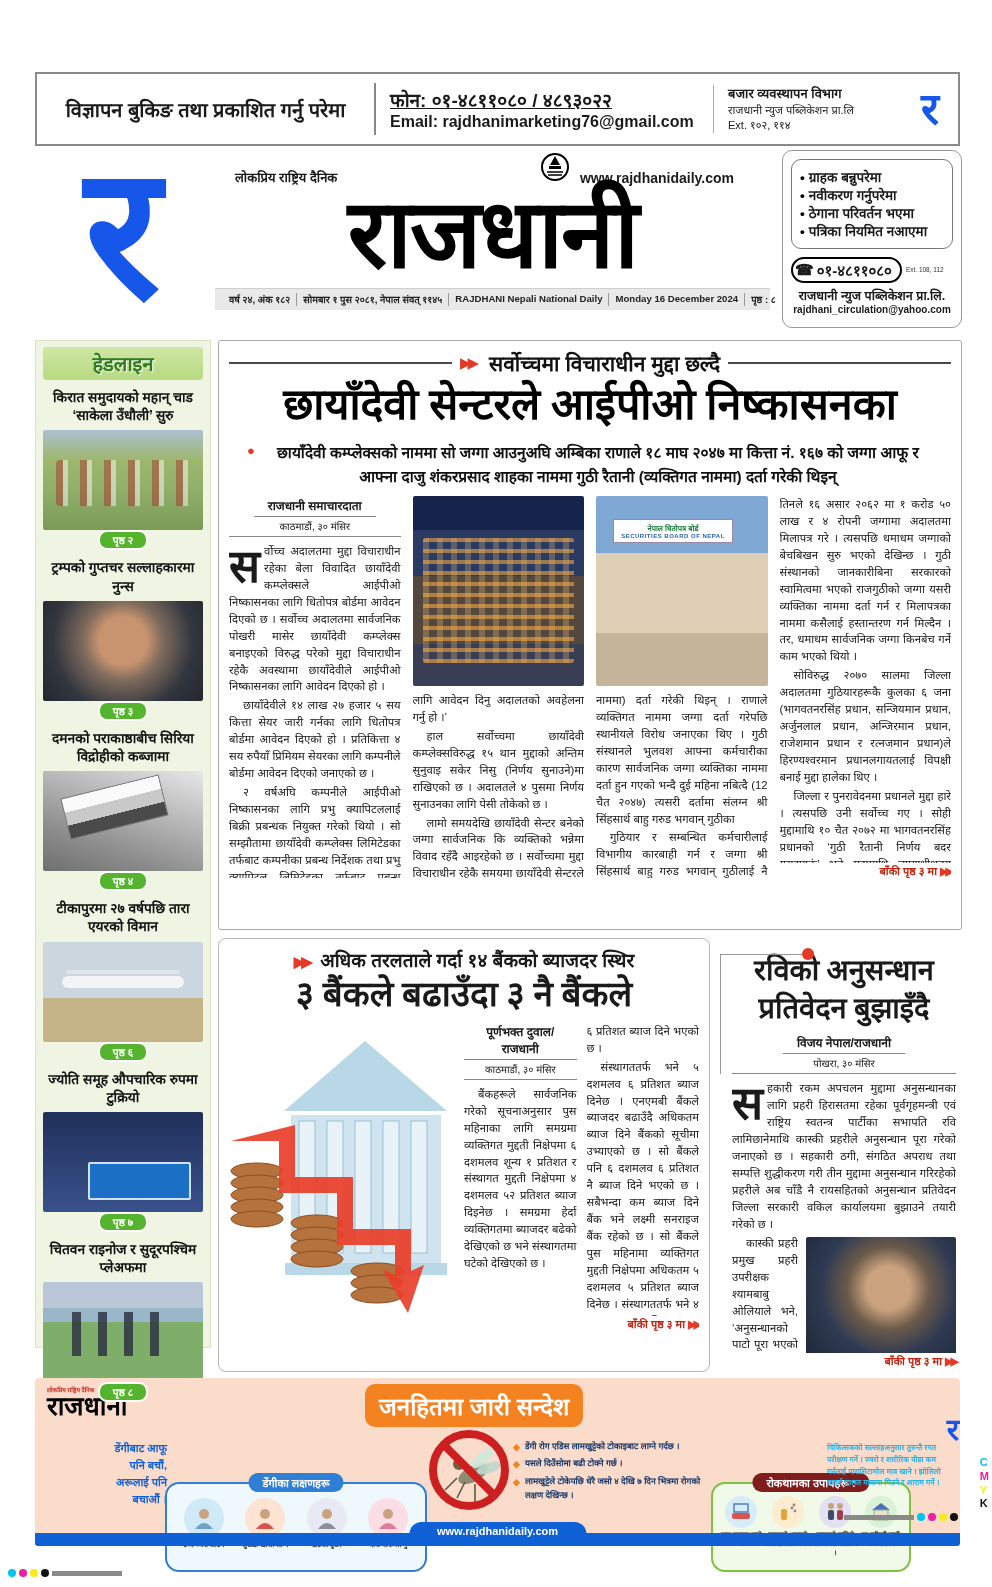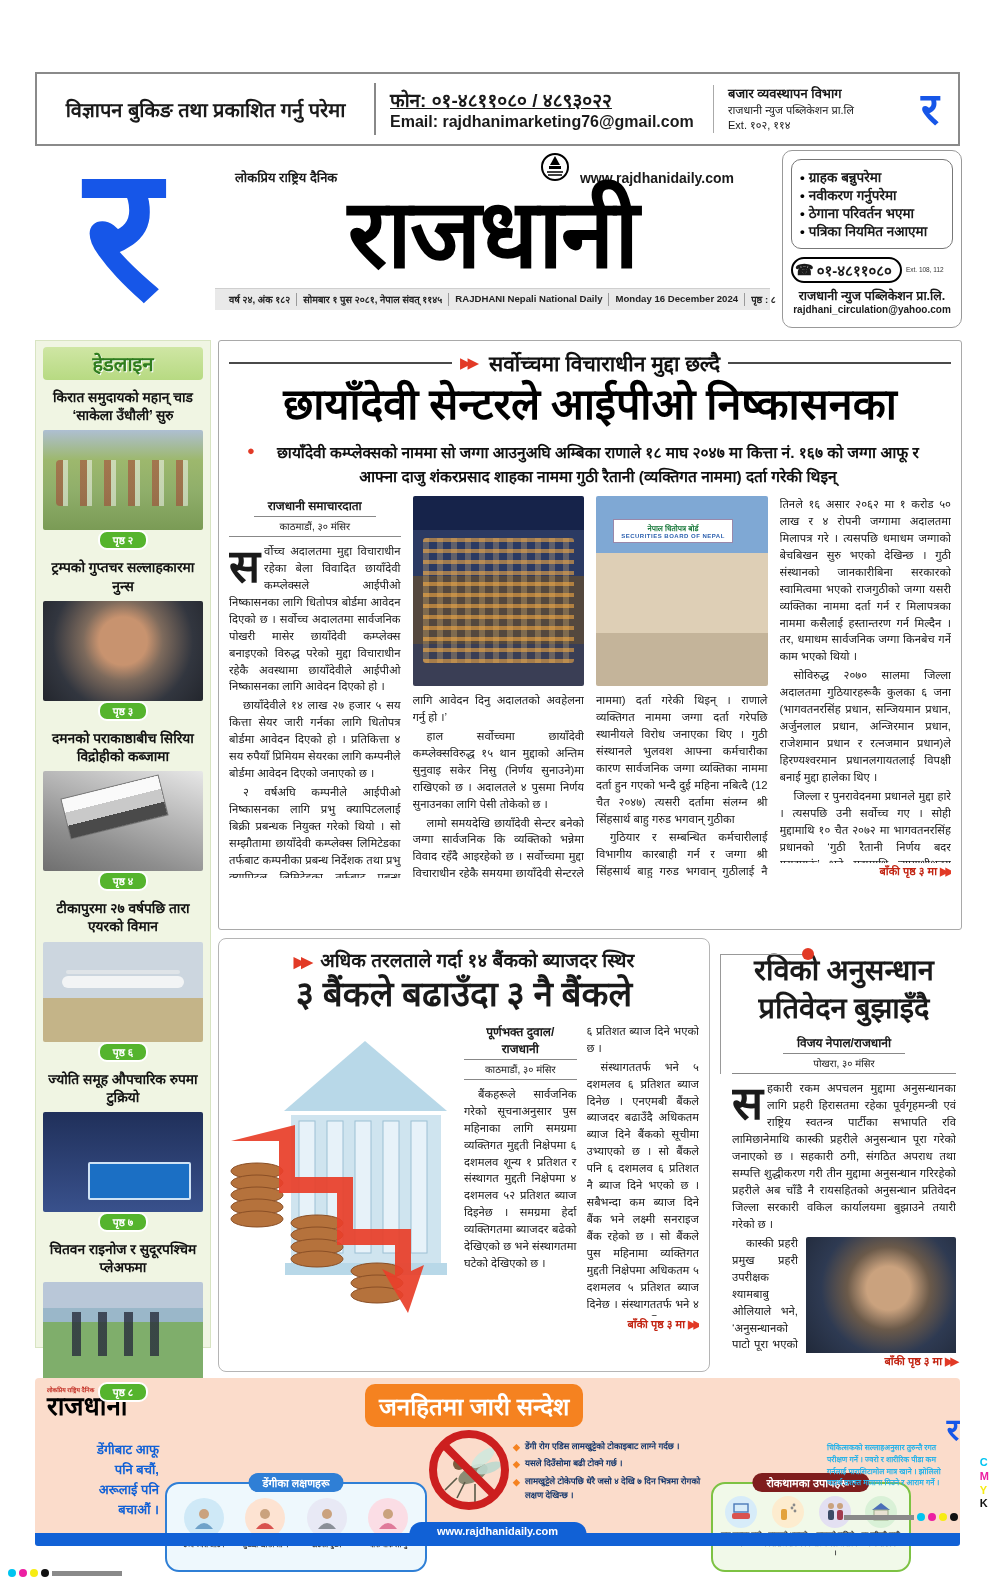--- a/index.html
+++ b/index.html
@@ -97,21 +97,21 @@
   .ravi .rdot{position:absolute;left:84px;top:10px;width:12px;height:12px;background:#e23a26;border-radius:50%;}
   .ravi-headline{font-family:"Liberation Serif",serif;text-align:center;font-weight:bold;font-size:29px;line-height:1.3;}
   .ravi-byline{text-align:center;margin-top:6px;border-bottom:1px solid #888;padding-bottom:3px;margin-bottom:6px;}
   .ravi-photo{float:right;width:150px;height:122px;margin:2px 0 4px 8px;border-radius:2px;background:radial-gradient(circle at 55% 42%,#caa27e 0 20%,#6b5a4a 38%,#2e3a52 62%,#1f2737 100%);}
   
   .psa{position:absolute;left:35px;top:1378px;width:925px;height:168px;background:#fbdccb;border-radius:4px;}
   .psa-title{position:absolute;left:330px;top:6px;background:#f58220;color:#fff;font-size:24px;font-weight:bold;padding:5px 14px;border-radius:10px;}
   .psa-logo{position:absolute;left:12px;top:8px;width:110px;text-align:left;}
   .psa-logo .tl{font-size:6px;color:#c0281e;font-weight:bold;}
   .psa-logo .nm{font-family:"Liberation Serif",serif;font-size:26px;font-weight:bold;color:#000;line-height:1;}
-  .psa-slogan{position:absolute;left:6px;top:62px;width:118px;text-align:right;color:#1161d6;font-size:13px;font-weight:bold;line-height:1.55;}
+  .psa-slogan{position:absolute;left:14px;top:62px;width:118px;text-align:right;color:#1161d6;font-size:11px;font-weight:bold;line-height:1.55;}
   .psa-box{position:absolute;background:#fdfdff;border-radius:14px;margin-top:48px;}
   .box-sym{left:130px;top:56px;width:258px;height:86px;border:2px solid #2f7fd6;background:#eef8fd;}
   .box-label{position:absolute;top:-11px;left:50%;transform:translateX(-50%);color:#fff;font-size:11px;font-weight:bold;padding:2px 14px;border-radius:10px;white-space:nowrap;}
   .lbl-blue{background:#2f7fd6;}
   .lbl-orange{background:#7f1d1d;}
   .icon-row{display:flex;justify-content:space-around;align-items:flex-start;padding:14px 6px 0;}
   .icon-cell{width:56px;text-align:center;}
   .icon-circle{width:40px;height:40px;border-radius:50%;margin:0 auto;position:relative;}
   .icon-label{font-size:6.8px;font-weight:bold;margin-top:3px;line-height:1.3;color:#333;}
   .mosq{position:absolute;left:392px;top:50px;}

